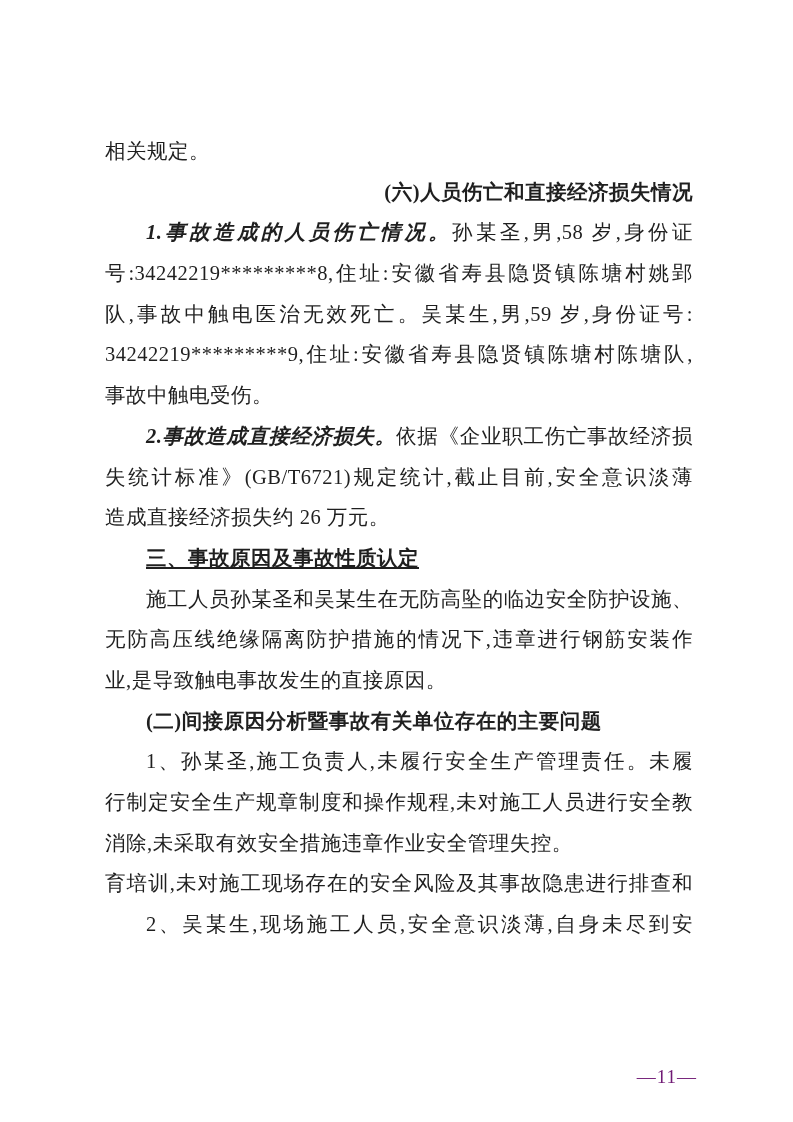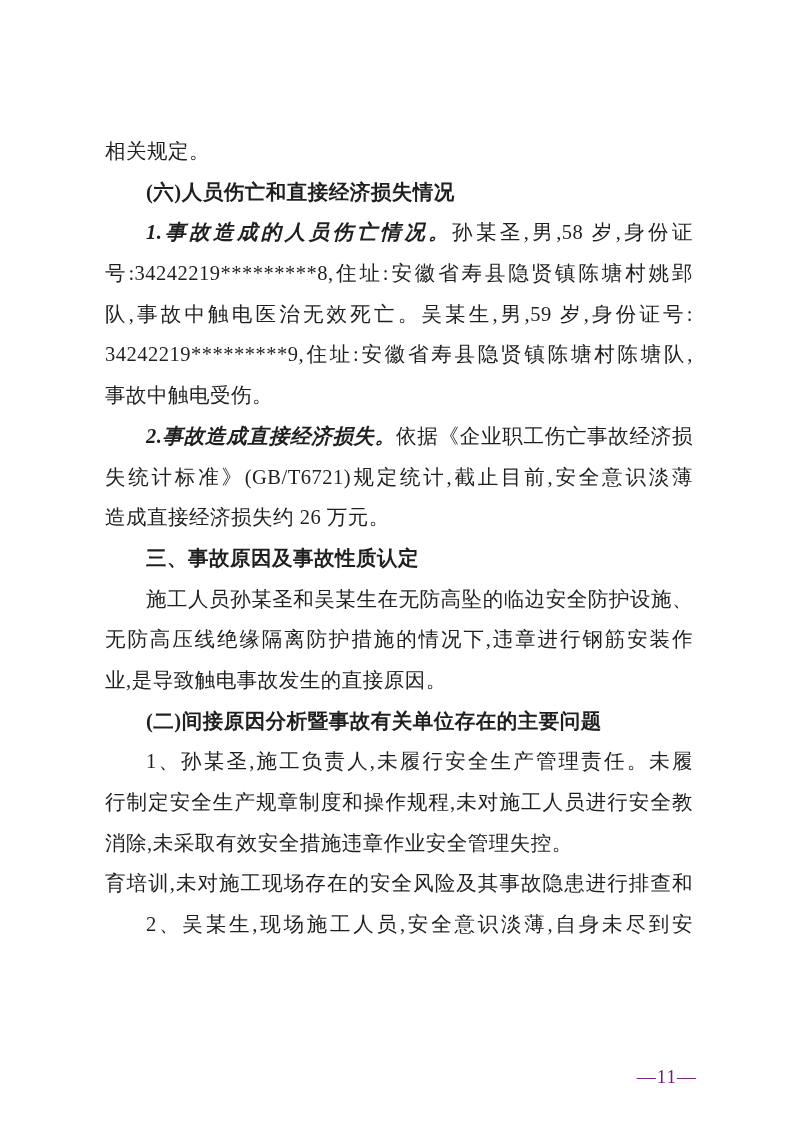--- a/index.html
+++ b/index.html
@@ -51,30 +51,30 @@
     color: #701a75;
     letter-spacing: 1px;
   }
 </style>
 </head>
 <body>
 
 <div class="page">
   <div class="content" id="content">
       <div class="line body">相关规定。</div>
-      <div class="line heading" style="text-indent: 2em;">(六)人员伤亡和直接经济损失情况</div>
+      <div class="line heading" style="text-indent: 2em; text-align: right;">(六)人员伤亡和直接经济损失情况</div>
       <div class="line body just" style="text-indent: 2em;"><b>1.事故造成的人员伤亡情况。</b>孙某圣,男,58 岁,身份证</div>
       <div class="line body just">号:34242219*********8,住址:安徽省寿县隐贤镇陈塘村姚郢</div>
       <div class="line body just">队,事故中触电医治无效死亡。吴某生,男,59 岁,身份证号:</div>
       <div class="line body just">34242219*********9,住址:安徽省寿县隐贤镇陈塘村陈塘队,</div>
       <div class="line body">事故中触电受伤。</div>
       <div class="line body just" style="text-indent: 2em;"><b>2.事故造成直接经济损失。</b>依据《企业职工伤亡事故经济损</div>
       <div class="line body just">失统计标准》(GB/T6721)规定统计,截止目前,安全意识淡薄</div>
       <div class="line body">造成直接经济损失约 26 万元。</div>
-      <div class="line heading" style="text-indent: 2em;">三、事故原因及事故性质认定</div>
+      <div class="line heading" style="text-indent: 2em; text-decoration: underline;">三、事故原因及事故性质认定</div>
       <div class="line body just" style="text-indent: 2em;">施工人员孙某圣和吴某生在无防高坠的临边安全防护设施、</div>
       <div class="line body just">无防高压线绝缘隔离防护措施的情况下,违章进行钢筋安装作</div>
       <div class="line body">业,是导致触电事故发生的直接原因。</div>
       <div class="line heading" style="text-indent: 2em;">(二)间接原因分析暨事故有关单位存在的主要问题</div>
       <div class="line body just" style="text-indent: 2em;">1、孙某圣,施工负责人,未履行安全生产管理责任。未履</div>
       <div class="line body just">行制定安全生产规章制度和操作规程,未对施工人员进行安全教</div>
       <div class="line body">消除,未采取有效安全措施违章作业安全管理失控。</div>
       <div class="line body just">育培训,未对施工现场存在的安全风险及其事故隐患进行排查和</div>
       <div class="line body just" style="text-indent: 2em;">2、吴某生,现场施工人员,安全意识淡薄,自身未尽到安</div>
     </div>

